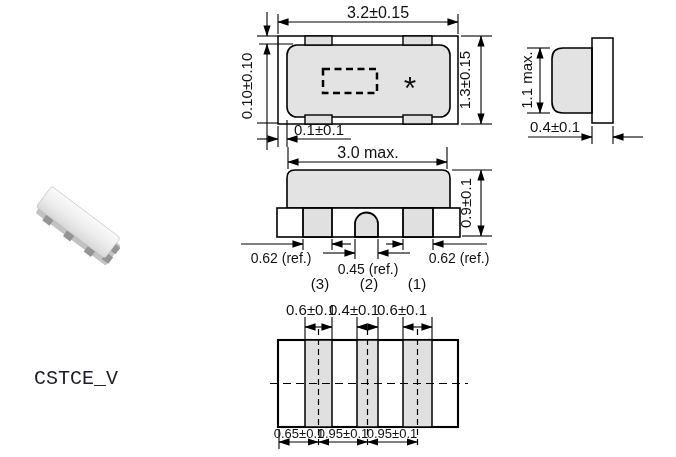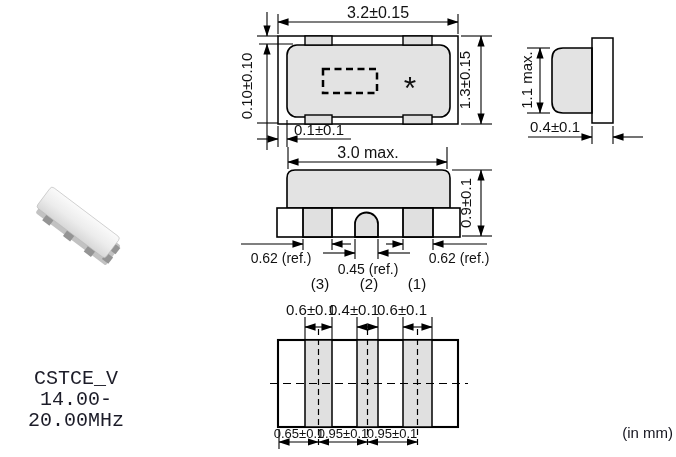--- a/index.html
+++ b/index.html
@@ -198,18 +198,16 @@
       <rect x="19" y="11" width="9" height="8"></rect>
       <rect x="38" y="-6" width="8" height="8"></rect>
       <rect x="38" y="6" width="8" height="8"></rect>
     </g>
     <rect x="-46" y="-14" width="86" height="26" rx="3" fill="url(#gphoto)" stroke="#b8b8b8" stroke-width="0.6"></rect>
   </g>
 </svg>
 
 <div class="label">
   <div>CSTCE_V</div>
-  <div>14.00-20.00MHz</div>
 </div>
 
-<div class="inmm">(in mm)</div>
 
 </div>
 
 </body></html>

